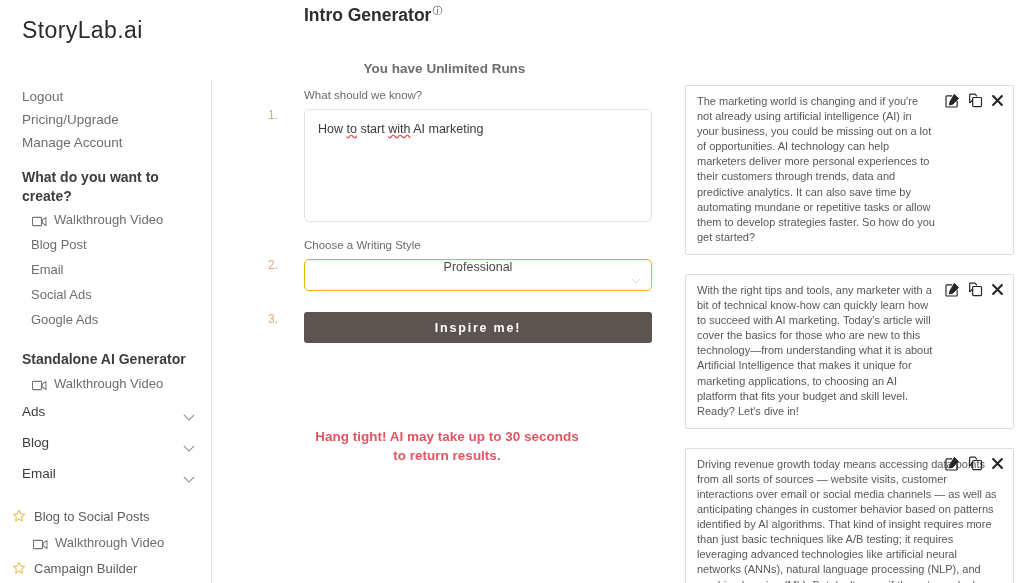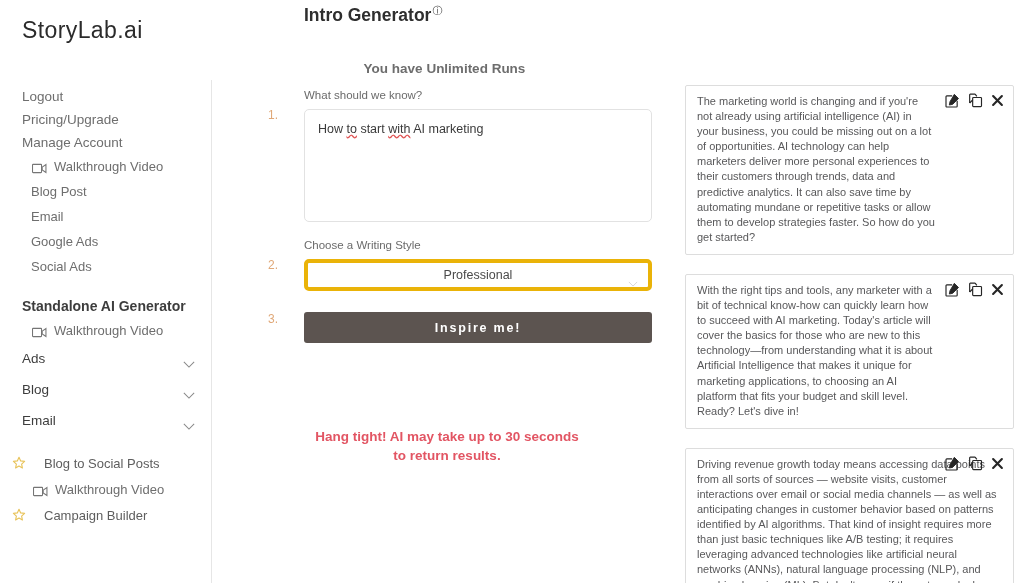--- a/index.html
+++ b/index.html
@@ -83,21 +83,21 @@
   .chev {
     position: absolute;
     right: 16px; top: 50%;
     margin-top: -3px;
     width: 12px; height: 7px;
     color: #8a8a8a;
   }
   .nav-star {
     display: flex;
     align-items: center;
-    gap: 18px;
+    gap: 8px;
     padding: 5px 0 5px 12px;
     font-size: 13px;
     color: #5e5e5e;
     line-height: 17px;
     white-space: nowrap;
   }
   .icon-cam { width: 15px; height: 11px; flex: 0 0 auto; color: #757575; }
   .icon-star { width: 14px; height: 14px; flex: 0 0 auto; color: #e8c35a; }
 
   
@@ -156,25 +156,25 @@
     color: #3a3a3a;
     line-height: 16px;
     overflow: hidden;
   }
   .sp { text-decoration: underline wavy #e05252; text-decoration-skip-ink: none; }
 
   .select-box {
     position: absolute;
     left: 92px; top: 259px;
     width: 348px; height: 32px;
-    border: 4px solid #eab308;
+    border: 1px solid #eab308;
     border-radius: 5px;
     background: #fff;
     display: flex;
-    align-items: center;
+    align-items: flex-start;
     justify-content: center;
     font-size: 12.5px;
     color: #4a4a4a;
   }
   .select-chev {
     position: absolute;
     right: 10px; top: 13px;
     width: 10px; height: 6px;
     color: #d8d8d8;
   }
@@ -245,41 +245,42 @@
     <div class="sidebar-divider"></div>
 
     <div class="brand">StoryLab.ai</div>
 
     <div class="nav">
 
       <a class="nav-link">Logout</a>
       <a class="nav-link">Pricing/Upgrade</a>
       <a class="nav-link">Manage Account</a>
 
+      <div class="nav-heading">What do you want to create?</div>
 
       <a class="nav-sub">
         <span class="icon-cam">
           <svg viewBox="0 0 20 14" width="15" height="11" fill="none" stroke="currentColor" stroke-width="1.4">
             <rect x="0.7" y="1.5" width="12" height="11" rx="0.8"></rect>
             <path d="M13.6 5.2 L18.6 1.8 L18.6 12.2 L13.6 8.8 Z"></path>
           </svg>
         </span>
         <span>Walkthrough Video</span>
       </a>
       <a class="nav-sub plain">
         <span>Blog Post</span>
       </a>
       <a class="nav-sub plain">
         <span>Email</span>
       </a>
       <a class="nav-sub plain">
+        <span>Social Ads</span>
+      </a>
+      <a class="nav-sub plain">
         <span>Google Ads</span>
-      </a>
-      <a class="nav-sub plain">
-        <span>Social Ads</span>
       </a>
 
       <div class="nav-heading tight">Standalone AI Generator</div>
 
       <a class="nav-sub">
         <span class="icon-cam">
           <svg viewBox="0 0 20 14" width="15" height="11" fill="none" stroke="currentColor" stroke-width="1.4">
             <rect x="0.7" y="1.5" width="12" height="11" rx="0.8"></rect>
             <path d="M13.6 5.2 L18.6 1.8 L18.6 12.2 L13.6 8.8 Z"></path>
           </svg>

